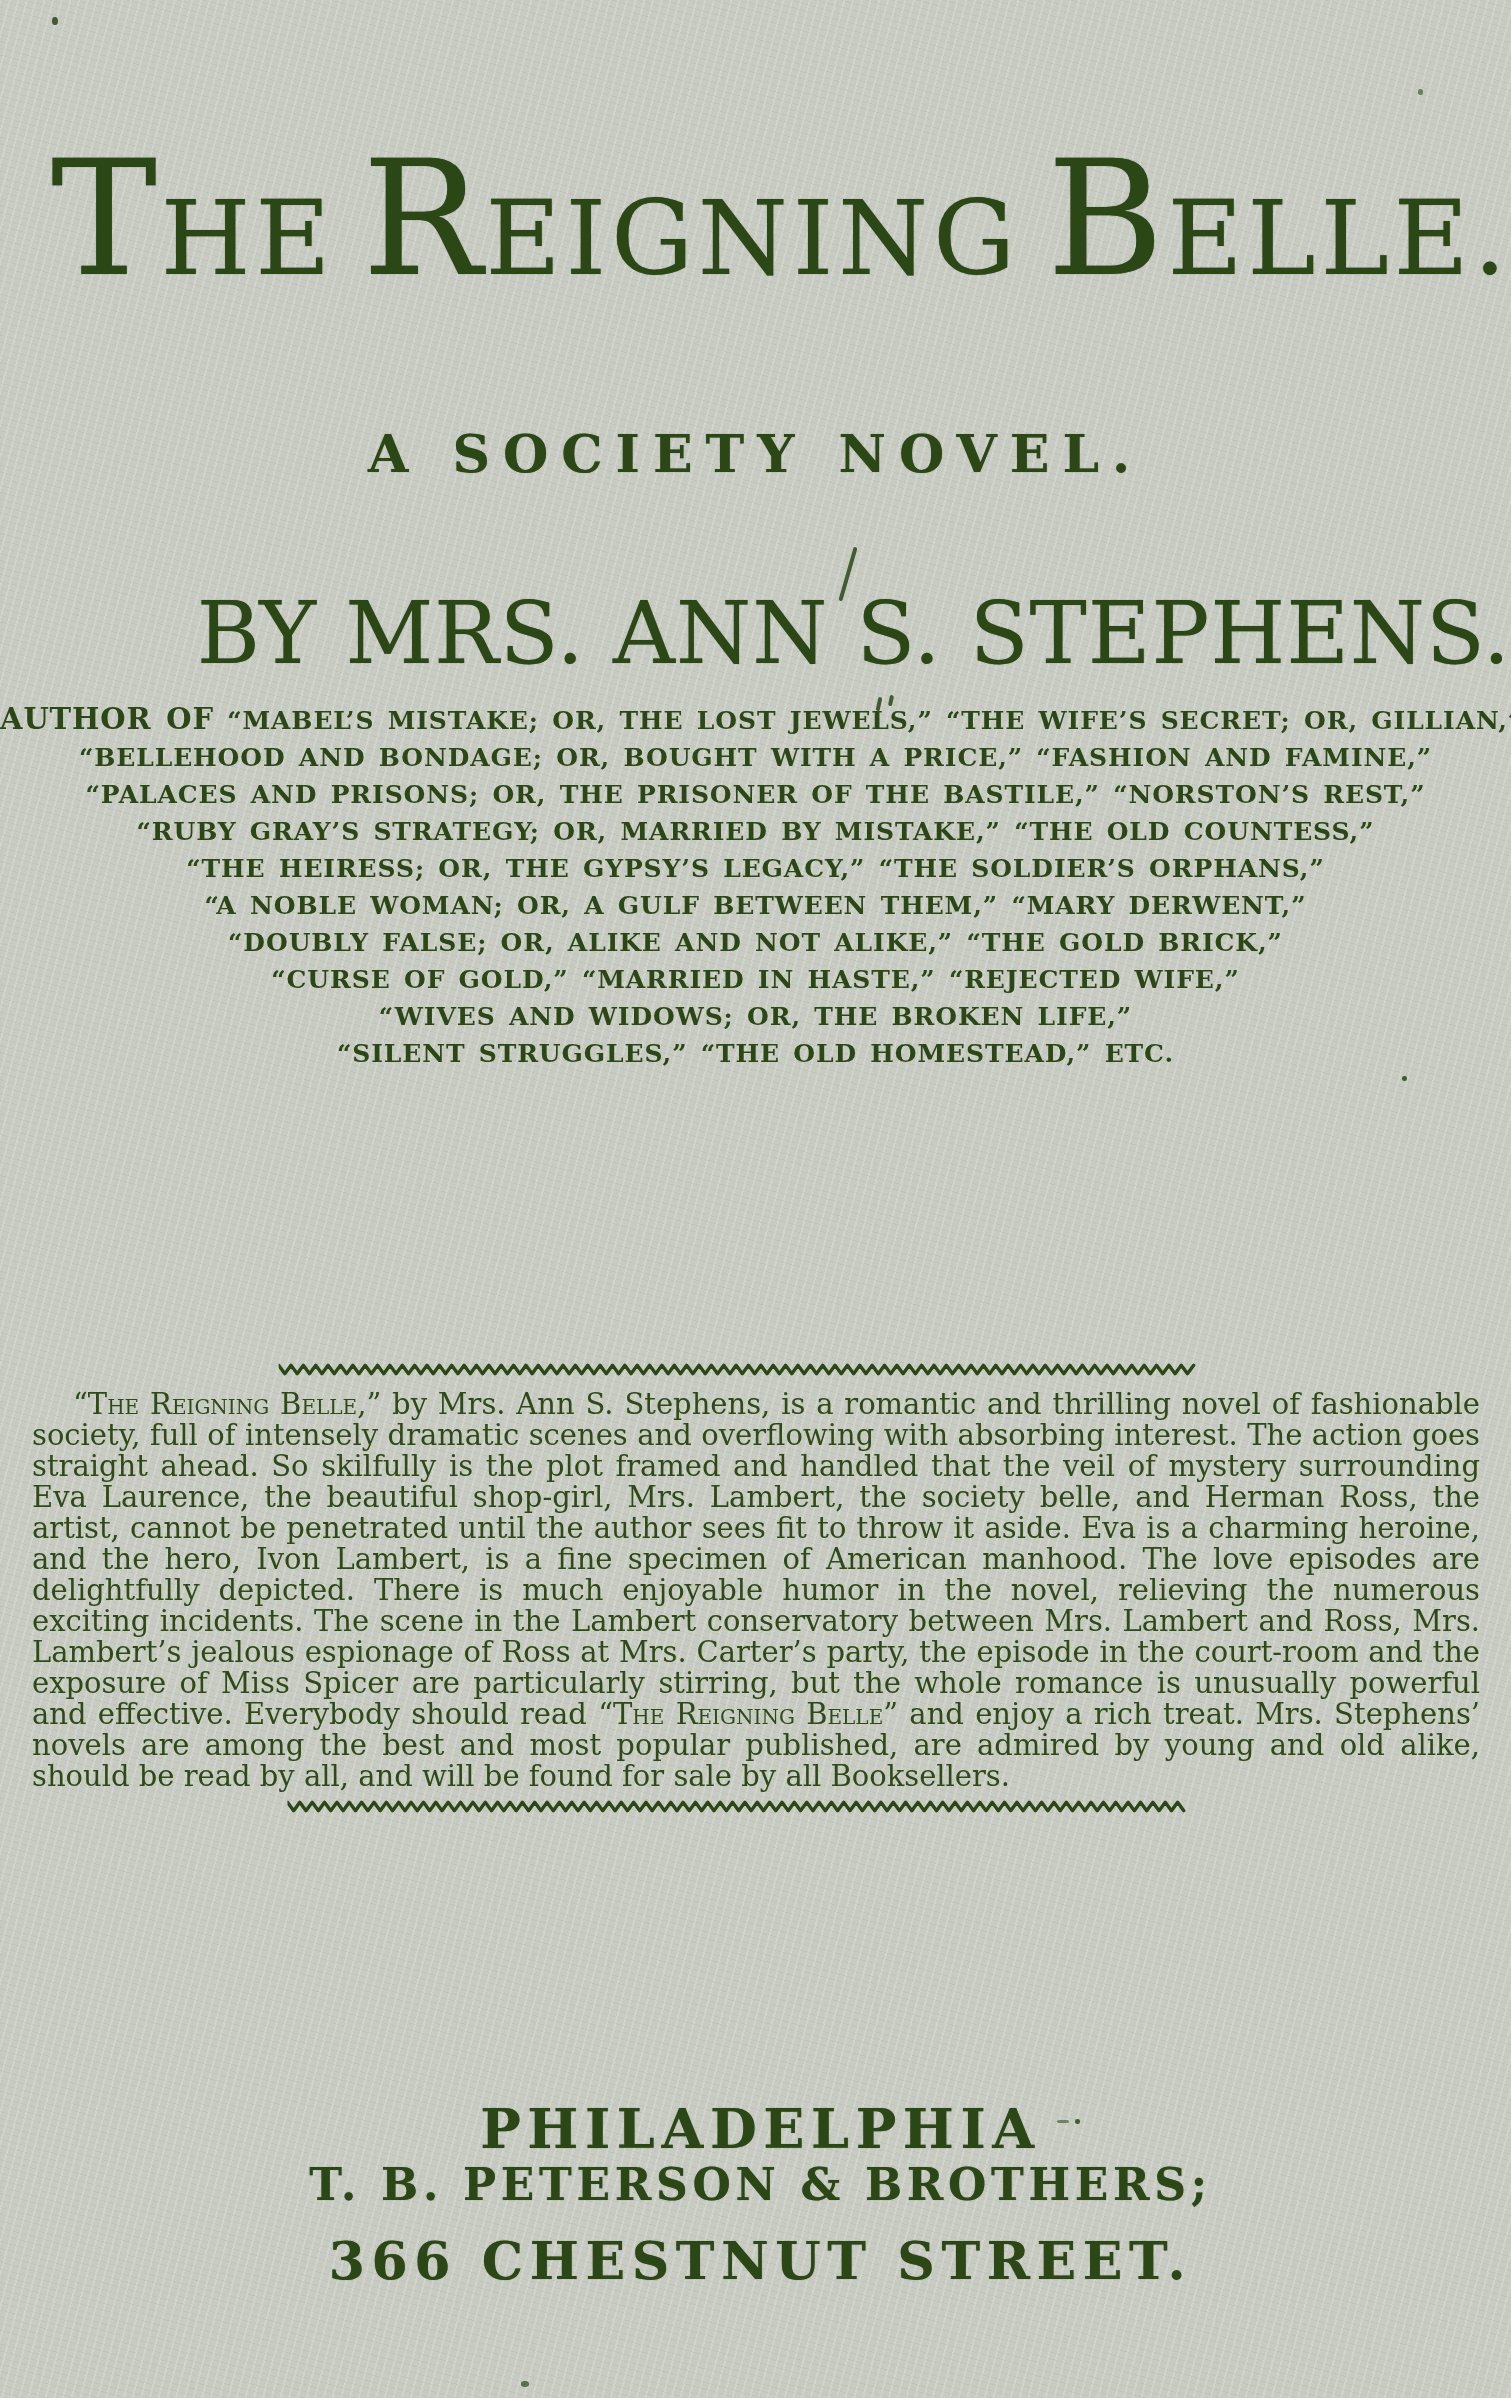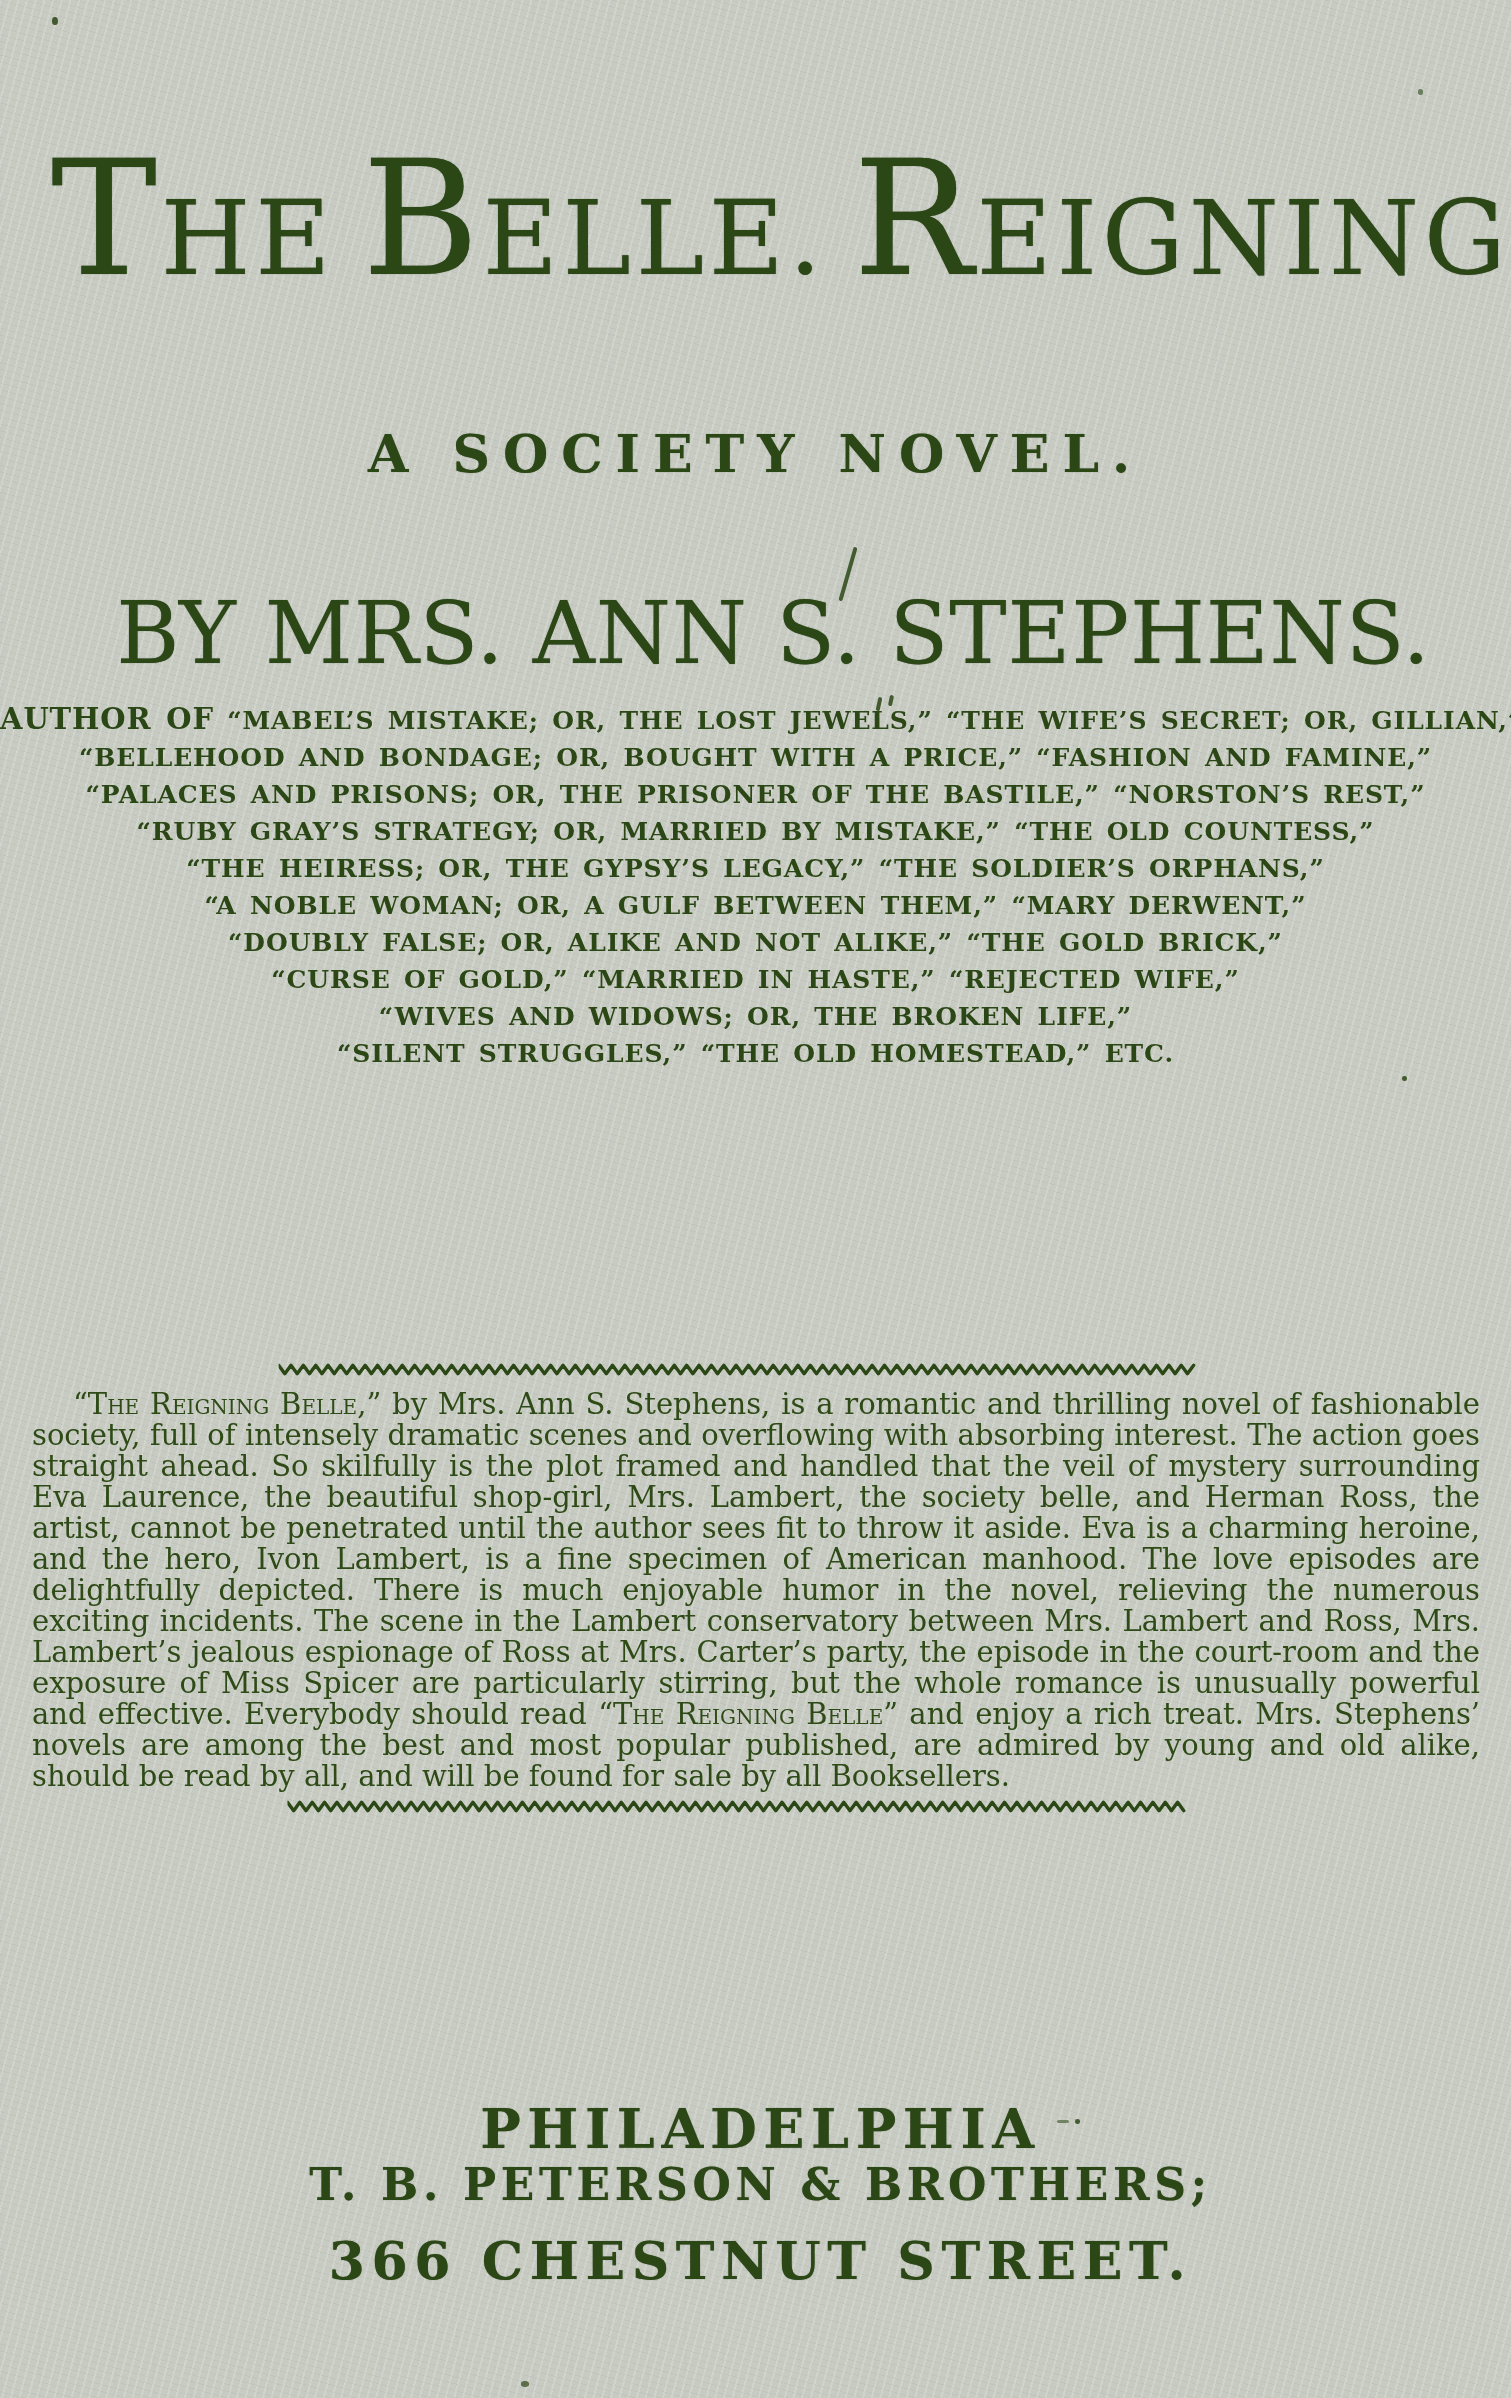--- a/index.html
+++ b/index.html
@@ -39,21 +39,21 @@
   
   .subtitle{
     position:absolute;top:423px;left:0;right:0;
     text-align:center;
     font-size:52px;font-weight:bold;letter-spacing:13px;
     text-shadow:0 0 0.9px rgba(18,36,4,0.5);
   }
   
   .byline{
     position:absolute;top:590px;left:0;right:0;
-    text-align:center;
+    text-align:right;
     font-size:86px;line-height:1;letter-spacing:0.9px;
     text-shadow:0 0 0.9px rgba(18,36,4,0.6);
     padding-left:36px;
   }
   
   .authors{
     position:absolute;top:701px;left:0;right:0;
     margin:0;padding:0;list-style:none;
     text-align:center;
     font-size:25px;font-weight:bold;
@@ -99,22 +99,22 @@
   .mark.speck{border-radius:50%;}
   .mark.dash{height:2.8px;border-radius:1.9px;opacity:0.55;}
 </style>
 </head>
 <body>
 
 <div class="page">
 
   <header class="title">
     <span class="tw"><span class="ti">T</span><span class="tr">HE</span></span>
+    <span class="tw"><span class="ti">R</span><span class="tr">EIGNING</span></span>
     <span class="tw"><span class="ti">B</span><span class="tr">ELLE.</span></span>
-    <span class="tw"><span class="ti">R</span><span class="tr">EIGNING</span></span>
   </header>
 
   <div class="subtitle">A SOCIETY NOVEL.</div>
 
   <div class="byline">BY MRS. ANN S. STEPHENS.</div>
 
   <ul class="authors">
     <li><span class="lead">AUTHOR OF</span> <span>“MABEL’S MISTAKE; OR, THE LOST JEWELS,” “THE WIFE’S SECRET; OR, GILLIAN,”</span></li>
     <li>“BELLEHOOD AND BONDAGE; OR, BOUGHT WITH A PRICE,” “FASHION AND FAMINE,”</li>
     <li>“PALACES AND PRISONS; OR, THE PRISONER OF THE BASTILE,” “NORSTON’S REST,”</li>

